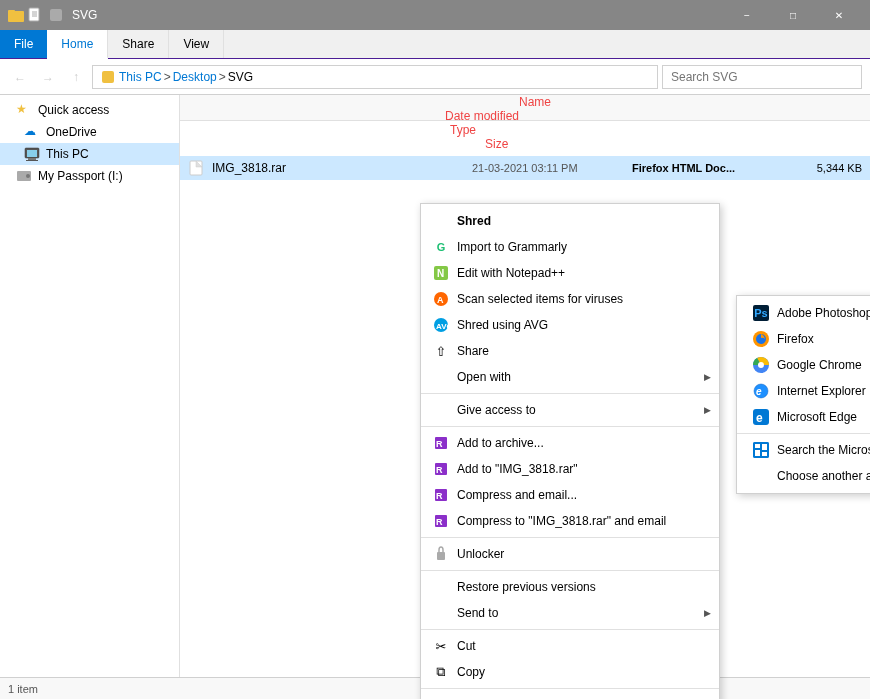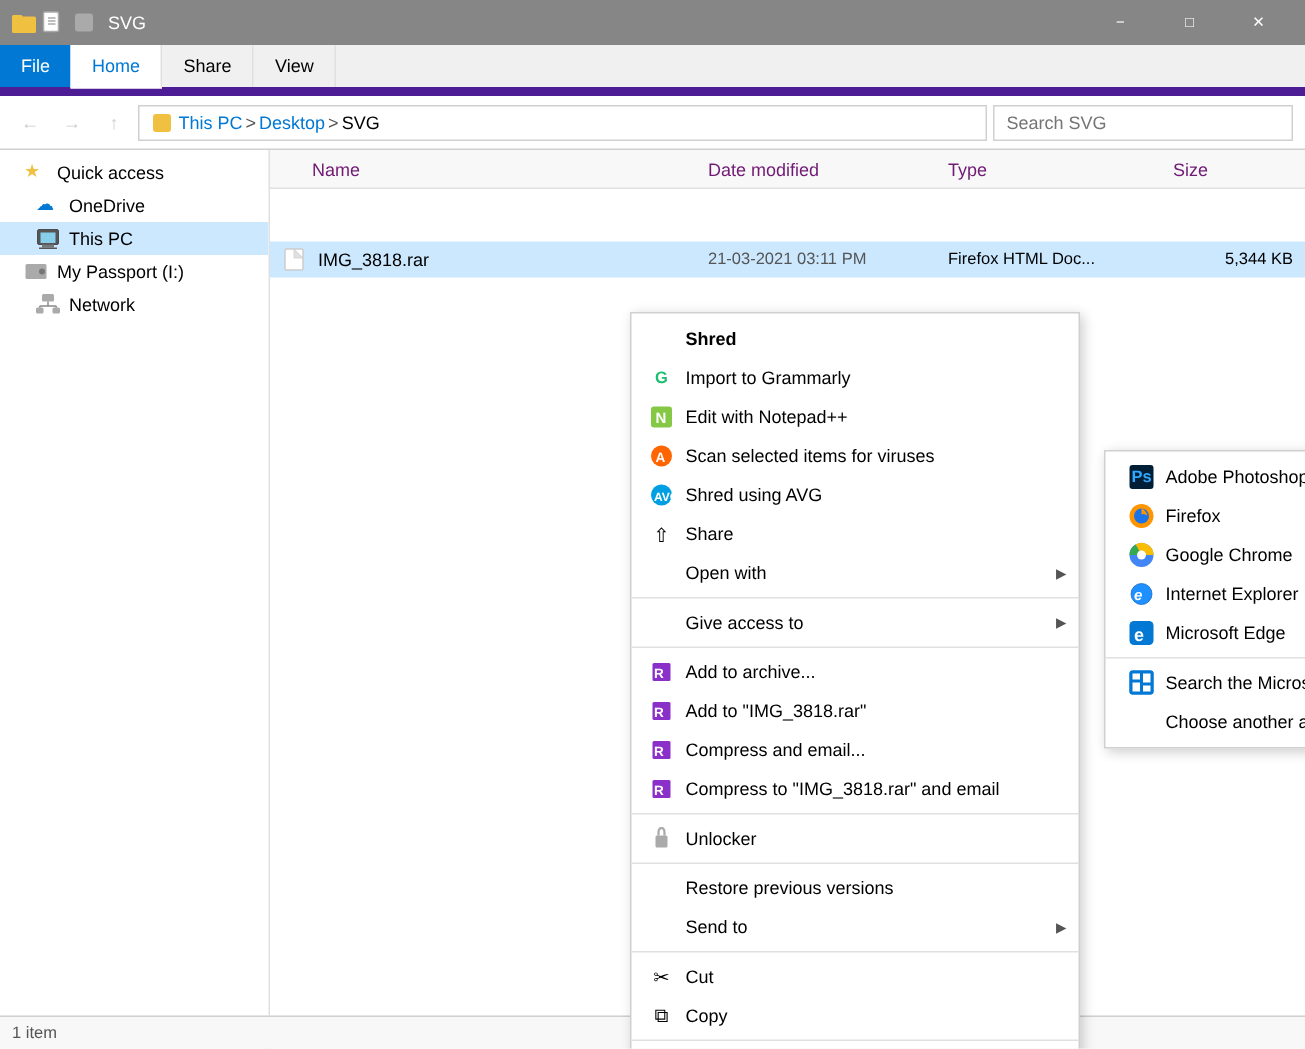--- a/index.html
+++ b/index.html
@@ -6,21 +6,21 @@
     body { font-family: 'Segoe UI', sans-serif; font-size: 12px; background: #f0f0f0; width: 870px; height: 699px; overflow: hidden; }
 
     
     .title-bar { background: #868686; height: 30px; display: flex; align-items: center; padding: 0 8px; }
     .title-bar-icons { display: flex; gap: 4px; margin-right: 8px; }
     .title-text { color: white; font-size: 12px; flex: 1; }
     .title-window-controls { display: flex; gap: 0; margin-left: auto; }
     .win-btn { width: 46px; height: 30px; display: flex; align-items: center; justify-content: center; color: white; font-size: 10px; cursor: pointer; }
 
     
-    .ribbon { background: #0c4a6e; border-bottom: 6px solid #4c1d95; }
+    .ribbon { background: #0c4a6e; border-bottom: 1px solid #4c1d95; }
     .ribbon-tabs { display: flex; height: 28px; background: #f0f0f0; }
     .ribbon-tab { padding: 0 14px; display: flex; align-items: center; font-size: 12px; cursor: pointer; border-right: 1px solid #e0e0e0; }
     .ribbon-tab.active { background: white; color: #0078d4; border-bottom: 2px solid white; margin-bottom: -1px; }
     .ribbon-tab-file { background: #0078d4; color: white; padding: 0 14px; display: flex; align-items: center; }
 
     
     .address-bar { background: white; border-bottom: 1px solid #d0d0d0; height: 36px; display: flex; align-items: center; padding: 0 8px; gap: 4px; }
     .nav-btn { width: 24px; height: 24px; display: flex; align-items: center; justify-content: center; border: none; background: transparent; cursor: pointer; color: #555; font-size: 12px; border-radius: 2px; }
     .nav-btn.disabled { color: #ccc; cursor: default; }
     .address-path { flex: 1; height: 24px; border: 1px solid #d0d0d0; padding: 0 8px; display: flex; align-items: center; font-size: 12px; background: white; }
@@ -32,31 +32,31 @@
 
     
     .sidebar { width: 180px; background: white; border-right: 1px solid #e0e0e0; padding: 4px 0; overflow-y: auto; flex-shrink: 0; }
     .sidebar-item { display: flex; align-items: center; padding: 3px 8px 3px 16px; cursor: pointer; font-size: 12px; gap: 6px; }
     .sidebar-item.active { background: #cce8ff; }
     .sidebar-icon { width: 16px; height: 16px; flex-shrink: 0; }
     .sidebar-label { font-size: 12px; }
 
     
     .file-list { flex: 1; background: white; overflow: hidden; position: relative; }
-    .file-list-header { display: flex; background: #f8f8f8; border-bottom: 1px solid #e0e0e0; height: 26px; align-items: center; padding: 0 8px; font-size: 12px; color: #701a75; }
+    .file-list-header { display: flex; background: #f8f8f8; border-bottom: 1px solid #e0e0e0; height: 26px; align-items: center; padding: 0 8px; font-size: 12px; color: #ef4444; flex-direction: column; }
     .col-name { flex: 1; padding-left: 20px; }
     .col-modified { width: 160px; }
     .col-type { width: 150px; }
     .col-size { width: 80px; }
     .file-row { display: flex; align-items: center; padding: 0 8px; height: 24px; font-size: 12px; cursor: pointer; margin-top: 35px; }
     .file-row.selected { background: #cce8ff; }
     .file-icon { width: 16px; height: 16px; margin-right: 4px; flex-shrink: 0; }
     .file-name { flex: 1; padding-left: 4px; white-space: nowrap; overflow: hidden; text-overflow: ellipsis; }
     .file-modified { width: 160px; font-size: 11px; color: #555; }
-    .file-type { width: 150px; font-size: 11px; }
+    .file-type { width: 150px; font-size: 11px; font-weight: bold; }
     .file-size { width: 80px; font-size: 11px; text-align: right; }
 
     
     .context-menu { position: absolute; top: 108px; left: 240px; background: white; border: 1px solid #d0d0d0; box-shadow: 2px 2px 8px rgba(0,0,0,0.2); min-width: 300px; z-index: 100; padding: 4px 0; }
     .ctx-item { padding: 5px 32px; font-size: 12px; cursor: pointer; display: flex; align-items: center; gap: 8px; position: relative; white-space: nowrap; }
     .ctx-item.has-sub::after { content: '▶'; position: absolute; right: 8px; font-size: 9px; color: #555; }
     .ctx-separator { height: 1px; background: #e0e0e0; margin: 3px 0; }
     .ctx-icon { width: 16px; height: 16px; flex-shrink: 0; margin-left: -20px; display: flex; align-items: center; justify-content: center; font-size: 13px; }
     .ctx-bold { font-weight: bold; }
 
@@ -169,34 +169,20 @@
     </div>
     <div class="sidebar-item" style="padding-left:16px">
       <span class="sidebar-icon">
         <svg width="16" height="16" viewBox="0 0 16 16">
           <rect x="1" y="3" width="14" height="10" rx="1" fill="#aaa"></rect>
           <circle cx="12" cy="8" r="2" fill="#777"></circle>
         </svg>
       </span>
       <span class="sidebar-label">My Passport (I:)</span>
     </div>
-    <div class="sidebar-item" style="padding-left:24px">
-      <span class="sidebar-icon">
-        <svg width="16" height="16" viewBox="0 0 16 16">
-          <rect x="4" y="1" width="8" height="5" rx="1" fill="#aaa"></rect>
-          <rect x="0" y="10" width="5" height="4" rx="1" fill="#aaa"></rect>
-          <rect x="11" y="10" width="5" height="4" rx="1" fill="#aaa"></rect>
-          <line x1="8" y1="6" x2="8" y2="9" stroke="#888" stroke-width="1"></line>
-          <line x1="2.5" y1="9" x2="13.5" y2="9" stroke="#888" stroke-width="1"></line>
-          <line x1="2.5" y1="9" x2="2.5" y2="10" stroke="#888" stroke-width="1"></line>
-          <line x1="13.5" y1="9" x2="13.5" y2="10" stroke="#888" stroke-width="1"></line>
-        </svg>
-      </span>
-      <span class="sidebar-label">Network</span>
-    </div>
   </div>
 
   <div class="file-list">
     <div class="file-list-header">
       <div class="col-name">
         <span>Name</span>
       </div>
       <div class="col-modified">
         <span>Date modified</span>
       </div>

